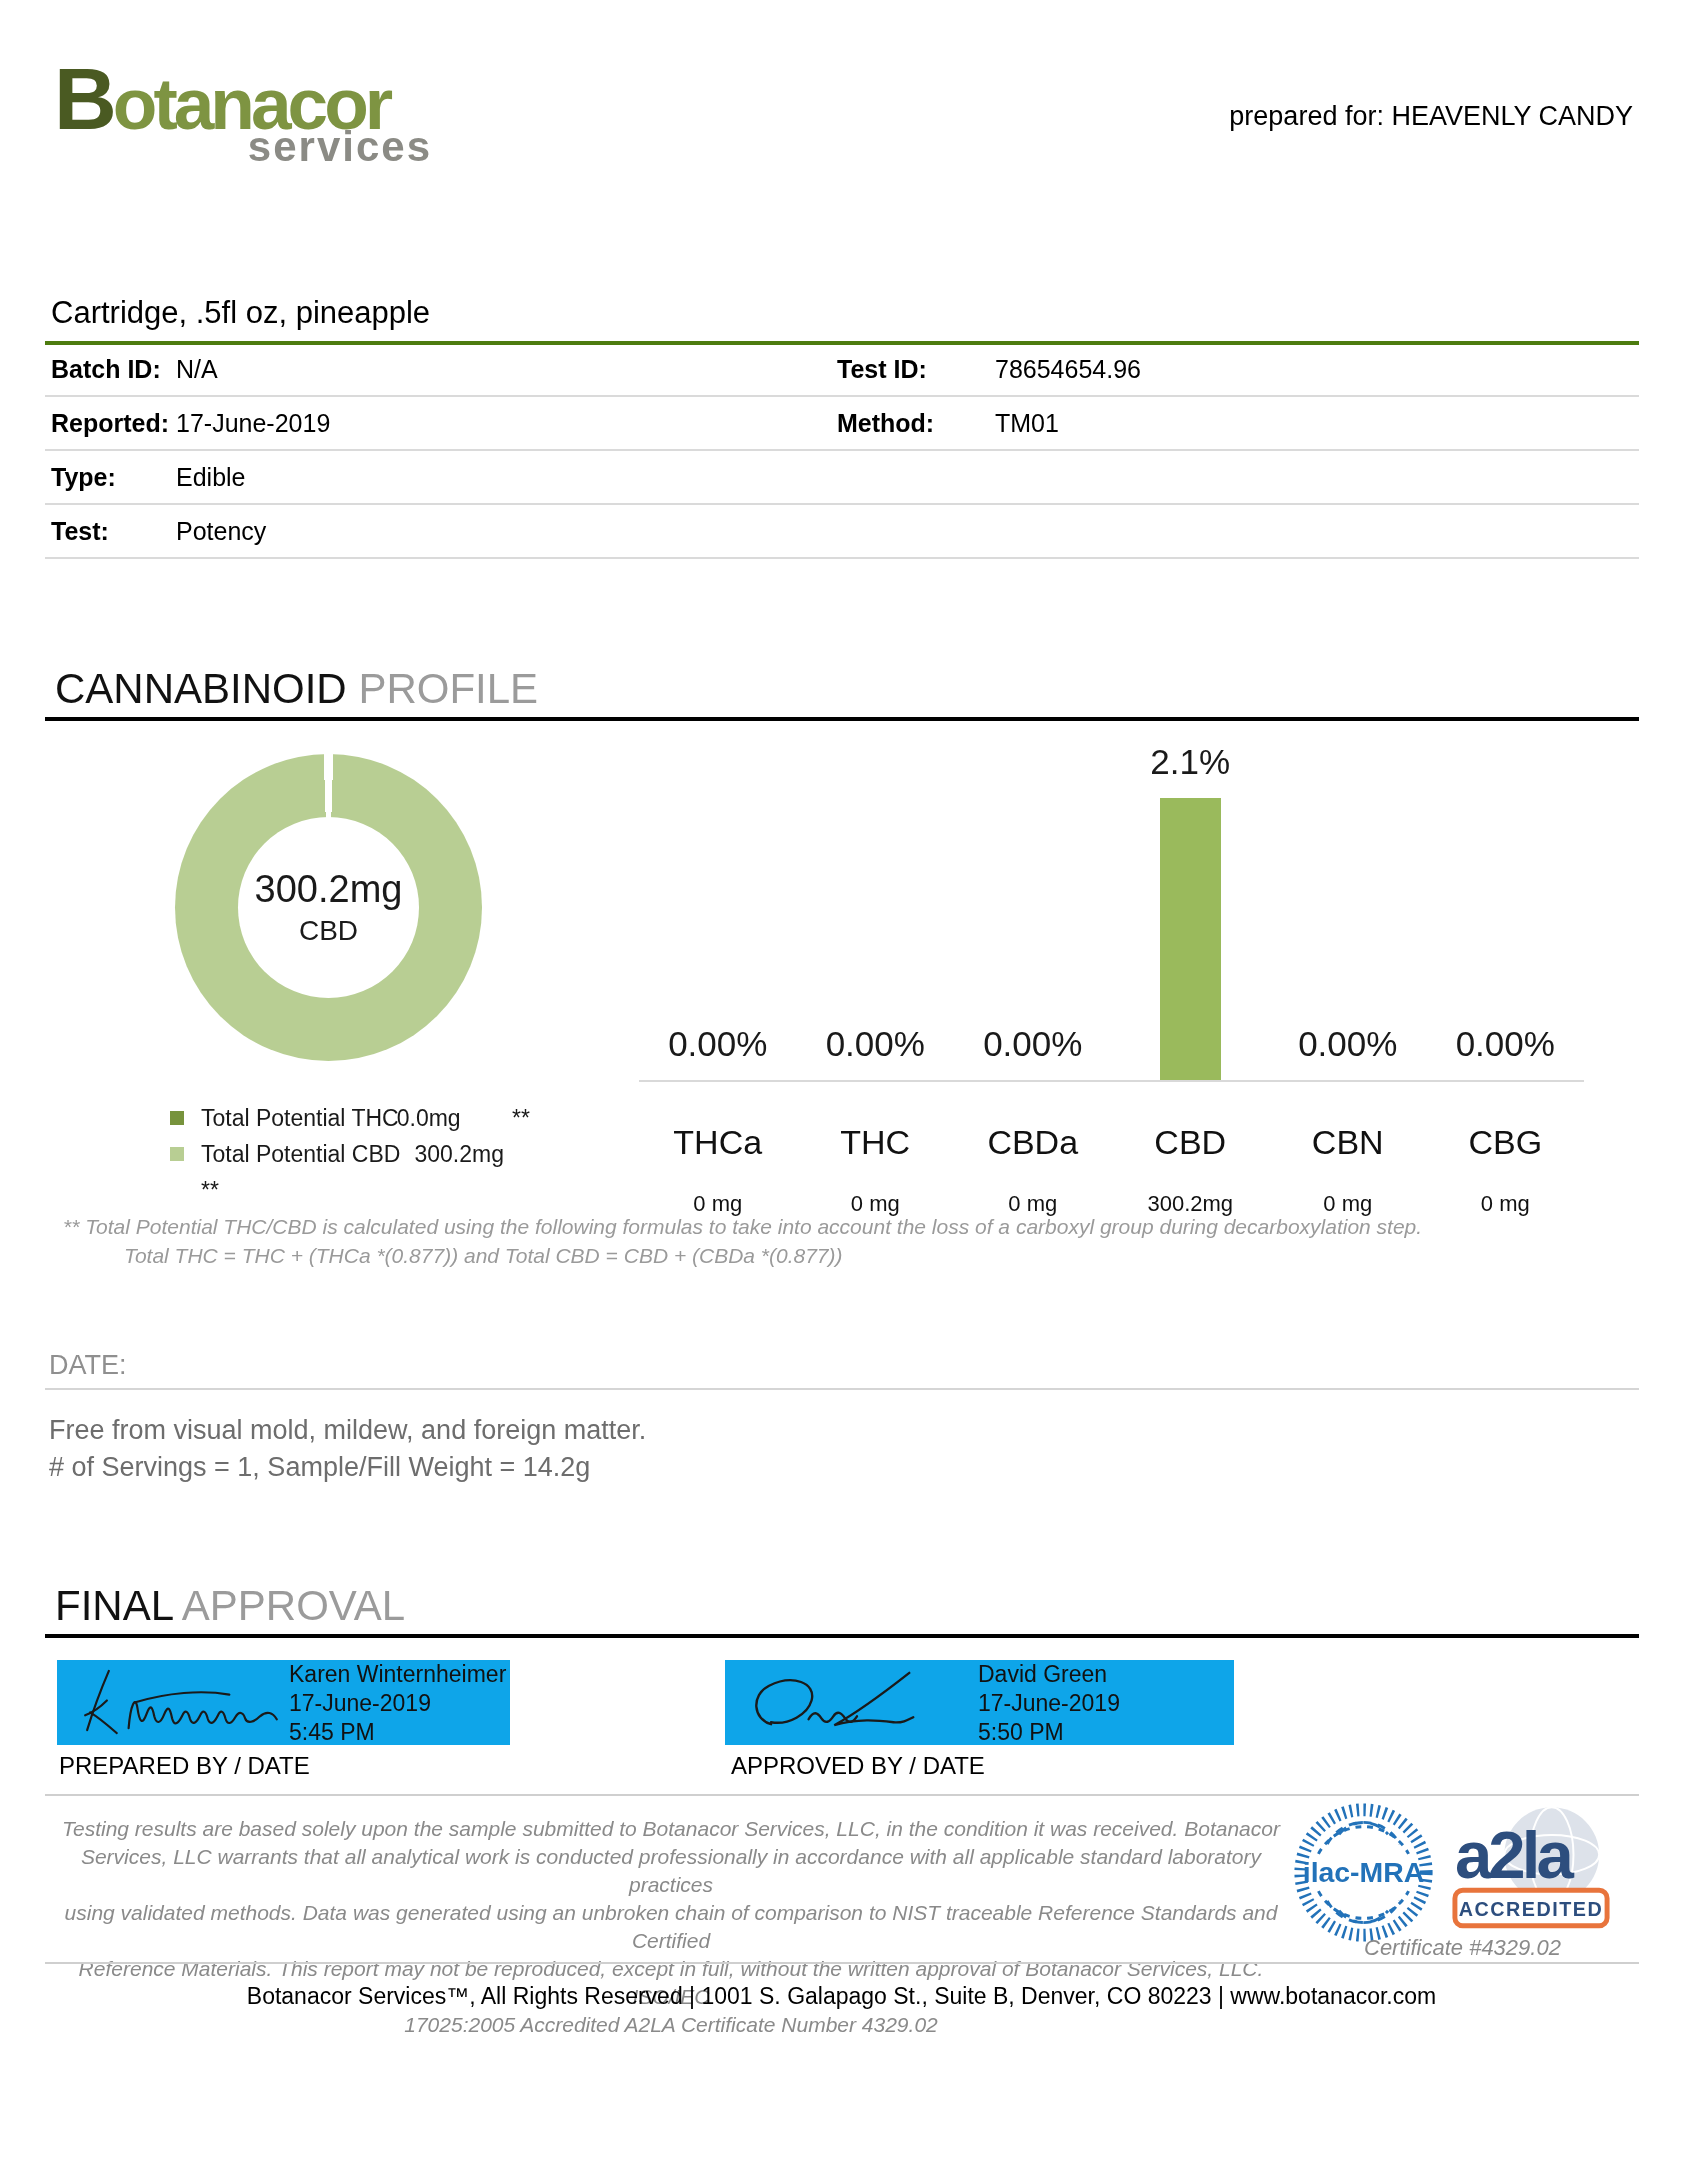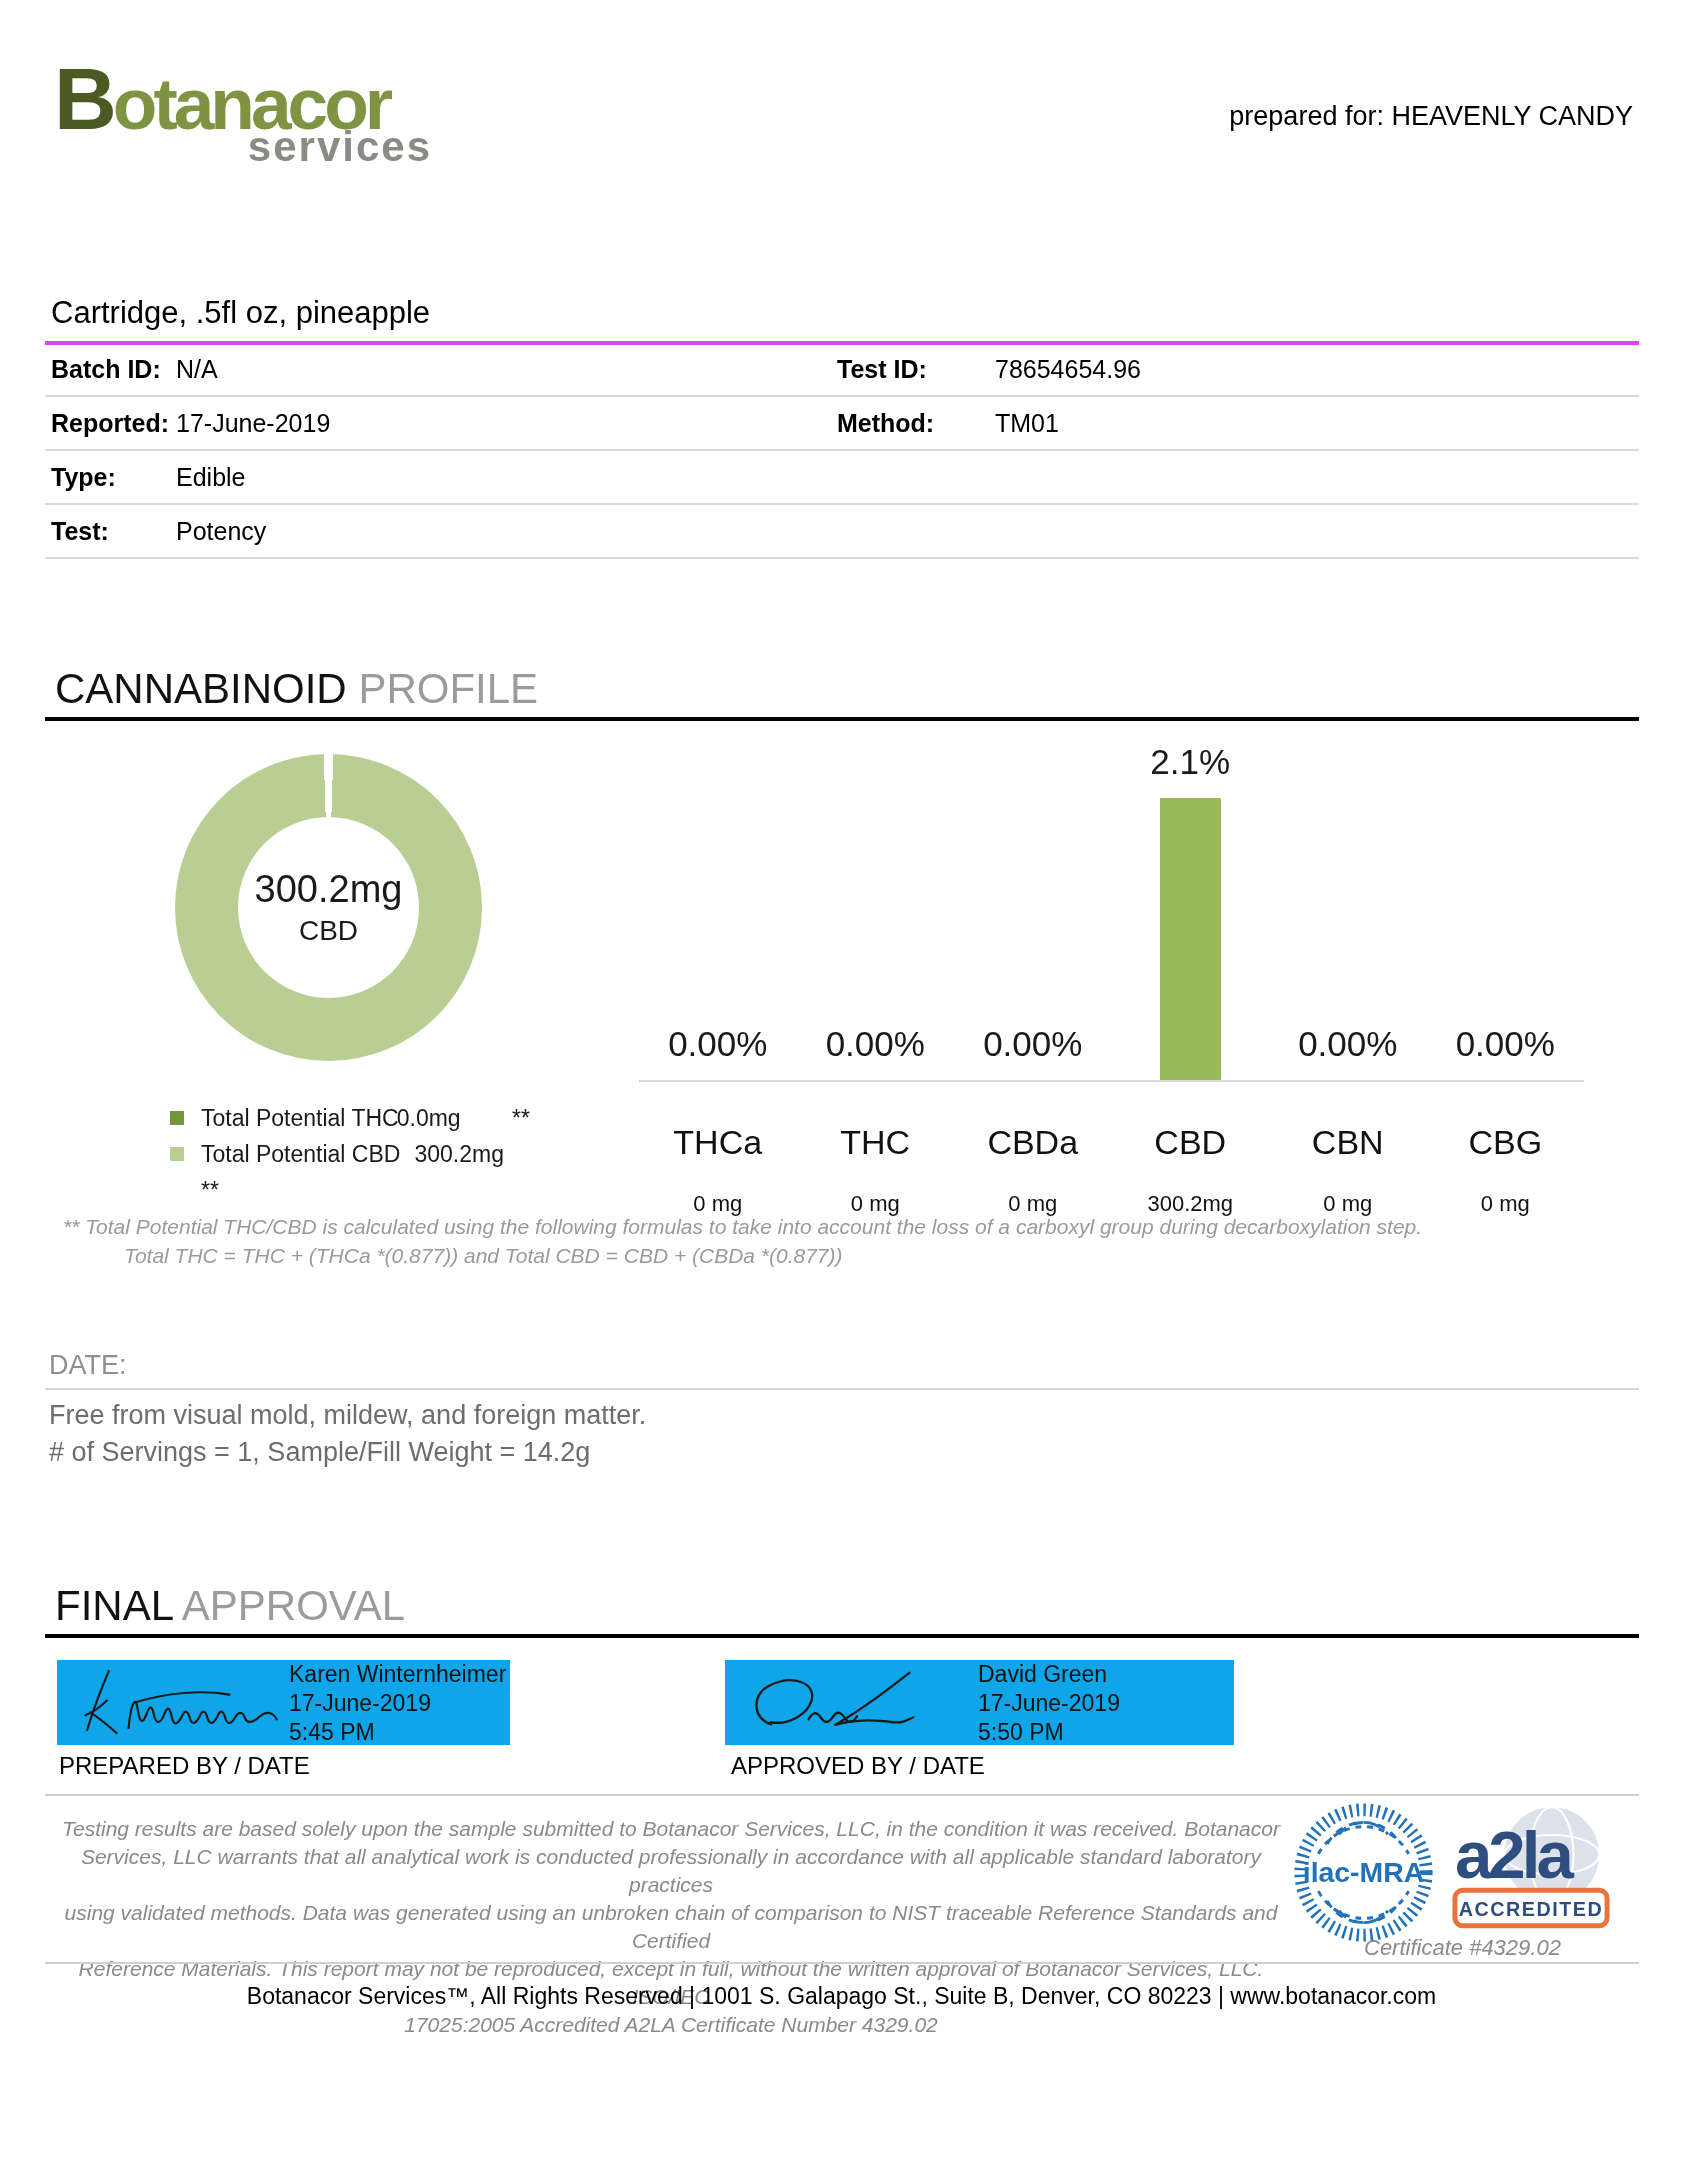--- a/index.html
+++ b/index.html
@@ -11,21 +11,21 @@
   .logo { position:absolute; left:54px; top:55px; width:378px; }
   .logo-main { font-size:73px; font-weight:700; letter-spacing:-4px; color:#7e9442; line-height:1; white-space:nowrap; }
   .logo-b { color:#4a5a22; font-size:87px; }
   .logo-sub { font-size:42px; font-weight:700; color:#8b8b85; text-align:right; margin-top:-16px; letter-spacing:2px; line-height:1; }
   .header-right { position:absolute; right:50px; top:83px; text-align:right; }
   .coa-title { font-size:43px; color:#858585; letter-spacing:0.5px; }
   .prepared { font-size:27px; color:#000; margin-top:18px; }
 
   
   .product-title { position:absolute; left:45px; top:295px; width:1594px; font-size:31px; color:#000;
-                   border-bottom:4px solid #d946ef; padding:0 0 10px 6px; }
+                   border-bottom:4px solid #4d7c0f; padding:0 0 10px 6px; }
   .info-table { position:absolute; left:45px; top:343px; width:1594px; }
   .irow { position:relative; height:54px; border-bottom:2px solid #dadada; }
   .irow span { position:absolute; top:50%; transform:translateY(-50%); font-size:25px; color:#000; white-space:nowrap; }
   .irow .l1 { left:6px;  font-weight:700; }
   .irow .v1 { left:131px; }
   .irow .l2 { left:792px; font-weight:700; }
   .irow .v2 { left:950px; }
 
   
   .section-head { position:absolute; font-size:42px; white-space:nowrap; }
@@ -62,21 +62,21 @@
   .mg  { font-size:22px; color:#111; margin-top:5px; }
 
   
   .footnote { position:absolute; left:63px; top:1212px; font-size:21px; font-style:italic;
               color:#9a9a9a; line-height:29px; }
   .footnote .indent { padding-left:61px; }
 
   
   .notes { position:absolute; left:45px; top:1350px; width:1594px; }
   .notes-head { font-size:27px; color:#8f8f8f; padding:0 0 7px 4px; border-bottom:2px solid #d5d5d5; }
-  .notes-body { font-size:27px; color:#6d6d6d; line-height:37px; margin-top:7px; padding-left:4px; }
+  .notes-body { font-size:27px; color:#6d6d6d; line-height:37px; margin-top:22px; padding-left:4px; }
 
   
   #final-head { left:55px; top:1582px; }
   .sigbox { position:absolute; top:1660px; height:85px; background:#0ea5e9; }
   #sigbox-prepared { left:57px; width:453px; }
   #sigbox-approved { left:725px; width:509px; }
   .sig-svg { position:absolute; left:16px; top:3px; }
   .sig-info { position:absolute; font-size:23px; line-height:29px; color:#111; top:50%; transform:translateY(-50%); white-space:nowrap; }
   #sigbox-prepared .sig-info { left:232px; }
   #sigbox-approved .sig-info { left:253px; }

